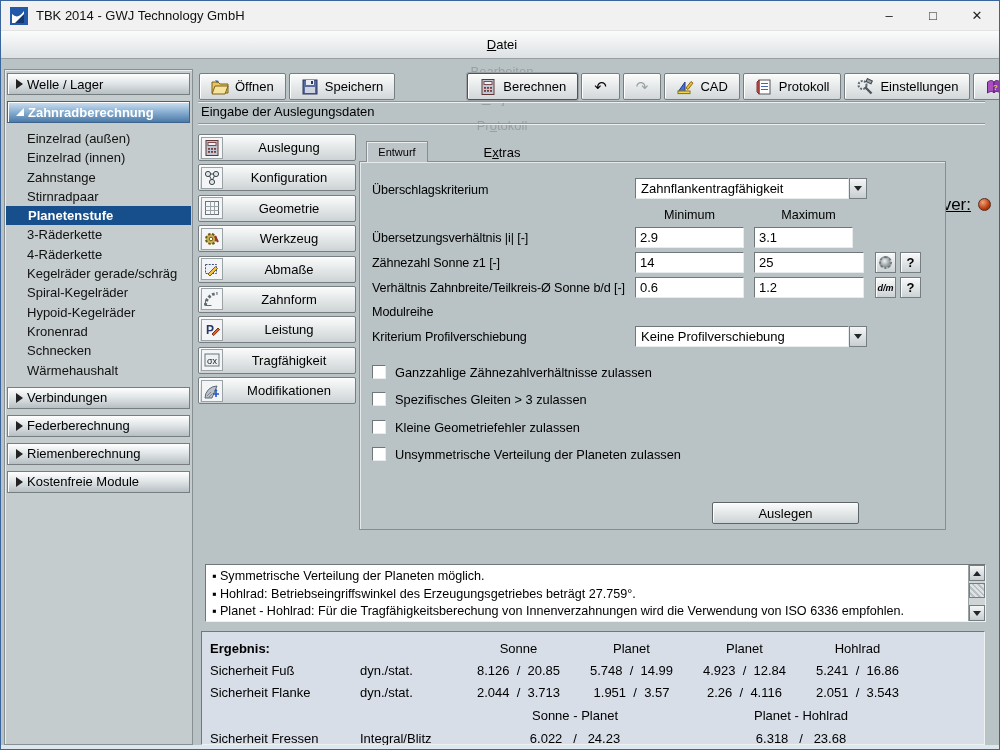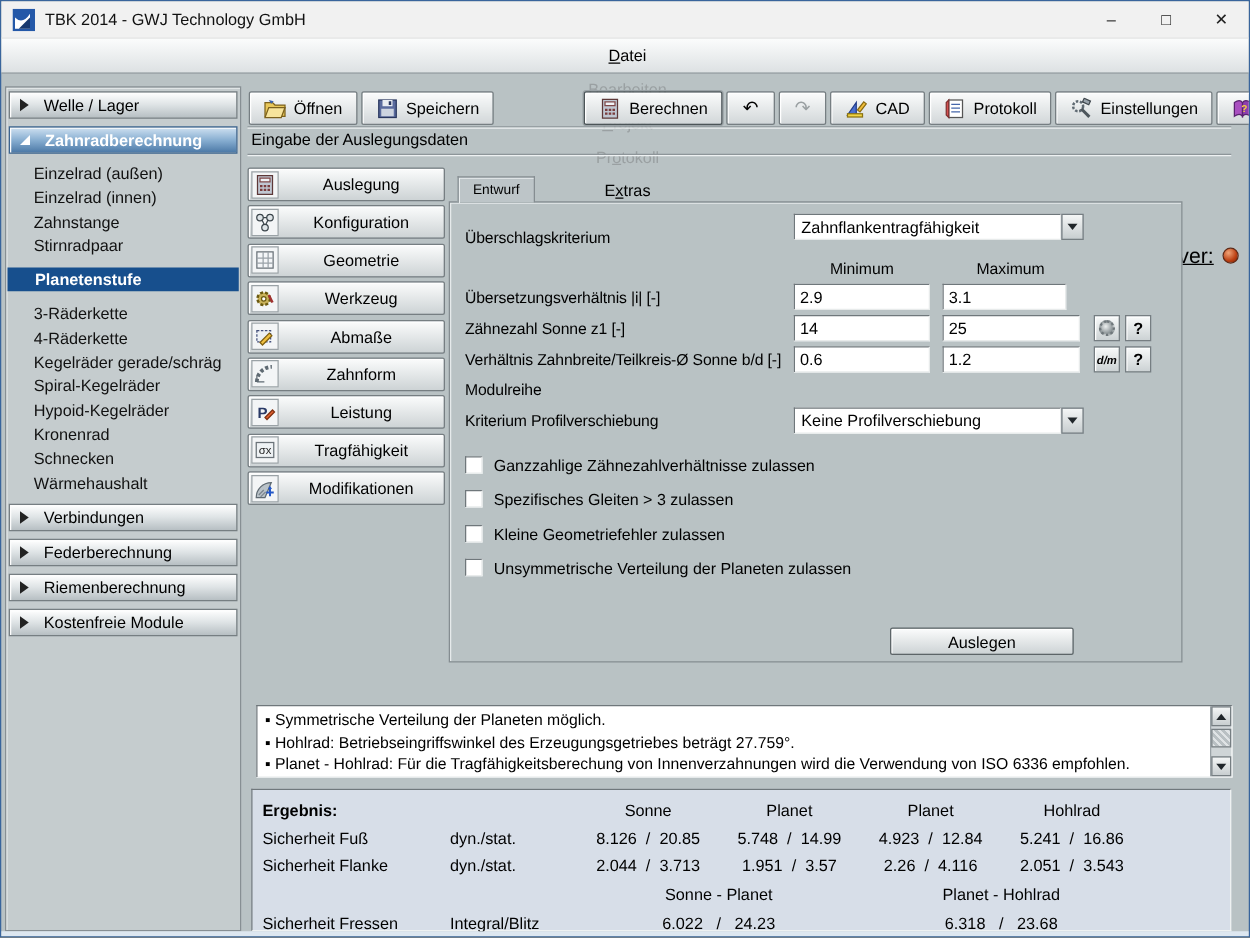--- a/index.html
+++ b/index.html
@@ -31,33 +31,33 @@
   .i-btn{width:17px;height:17px;background:linear-gradient(#ffffff,#dfe3e6);
     border:1px solid #6f777b;font-family:"Liberation Serif",serif;font-weight:bold;
     font-size:12px;display:flex;align-items:center;justify-content:center;}
   .led{width:13px;height:13px;border-radius:50%;}
   .led-gray{background:radial-gradient(circle at 35% 30%,#d9dddd,#8d9598 72%);border:1px solid #777e81;}
   .led-red{background:radial-gradient(circle at 35% 30%,#f0a478,#bb3f12 60%,#73230a);border:1px solid #5f2b18;}
   .server-label{font-size:17px;text-decoration:underline;}
   
   .sidebar{position:absolute;left:3px;top:68px;width:189px;bottom:4px;
     background:#c5ccce;border:1px solid #878f93;box-shadow:inset 1px 1px 0 #e9edee;padding:3px 0;}
-  .sb-header{height:22px;margin:0 2px 6px 2px;display:flex;align-items:center;gap:12px;
+  .sb-header{height:22px;margin:0 2px 6px 2px;display:flex;align-items:center;gap:4px;
     padding-left:8px;font-size:13px;border:1px solid #767e82;
     background:linear-gradient(180deg,#ffffff 0%,#dfe4e6 48%,#b7bfc3 100%);
     box-shadow:inset 1px 1px 0 #fdfdfd;}
   .sb-header.blue{background:linear-gradient(180deg,#cfe1f1 0%,#86add0 52%,#4c79a7 100%);
     color:#fff;font-weight:bold;border-color:#3d648f;}
   .tri-right{width:0;height:0;border-top:5px solid transparent;border-bottom:5px solid transparent;
     border-left:7px solid #222;}
   .tri-exp{width:0;height:0;border-left:8px solid transparent;border-bottom:8px solid #fff;}
   .sb-items{margin:4px 0 7px 0;}
   .sb-item{height:19.3px;line-height:19.3px;padding-left:22px;font-size:13px;color:#111;
     white-space:nowrap;}
-  .sb-item.selected{background:#174f8d;color:#fff;font-weight:bold;margin:8px 1px;}
+  .sb-item.selected{background:#174f8d;color:#fff;font-weight:bold;margin:0 1px;}
   
   .main{position:absolute;left:192px;top:58px;width:808px;height:692px;}
   .toolbar{position:absolute;left:6px;top:14px;right:6px;height:27px;display:flex;gap:3px;}
   .tb-spacer{flex:0 0 66px;}
   .tbtn{height:27px;display:flex;align-items:center;gap:6px;padding:0 11px;font-size:13px;
     background:linear-gradient(#fbfcfc,#d2d7d9);border:1px solid #767e82;border-radius:2px;
     box-shadow:inset 1px 1px 0 #ffffff;}
   .tbtn.primary{border:1px solid #4c5558;box-shadow:inset 1px 1px 0 #fff,0 0 0 1px #9aa2a6;}
   .tbtn.small{padding:0 12px;}
   .tbtn .glyph{font-size:15px;line-height:1;}
@@ -391,21 +391,21 @@
             </svg>
           </span>
         <span class="lbl">Modifikationen</span>
       </div>
     </div>
 
     <div class="form-wrap">
       <div class="tab">Entwurf</div>
       <div class="panel-body">
         <div class="flabel" style="top:17px;">Überschlagskriterium</div>
-        <div class="combo" style="left:275px;top:9px;">
+        <div class="combo" style="left:275px;top:16px;">
           <span class="combo-field">Zahnflankentragfähigkeit</span>
           <span class="combo-btn">
               <span class="tri-down"></span>
             </span>
         </div>
 
         <div class="colhead" style="left:275px;top:46px;">Minimum</div>
         <div class="colhead" style="left:394px;top:46px;">Maximum</div>
 
         <div class="flabel" style="top:65px;">Übersetzungsverhältnis |i| [-]</div>

